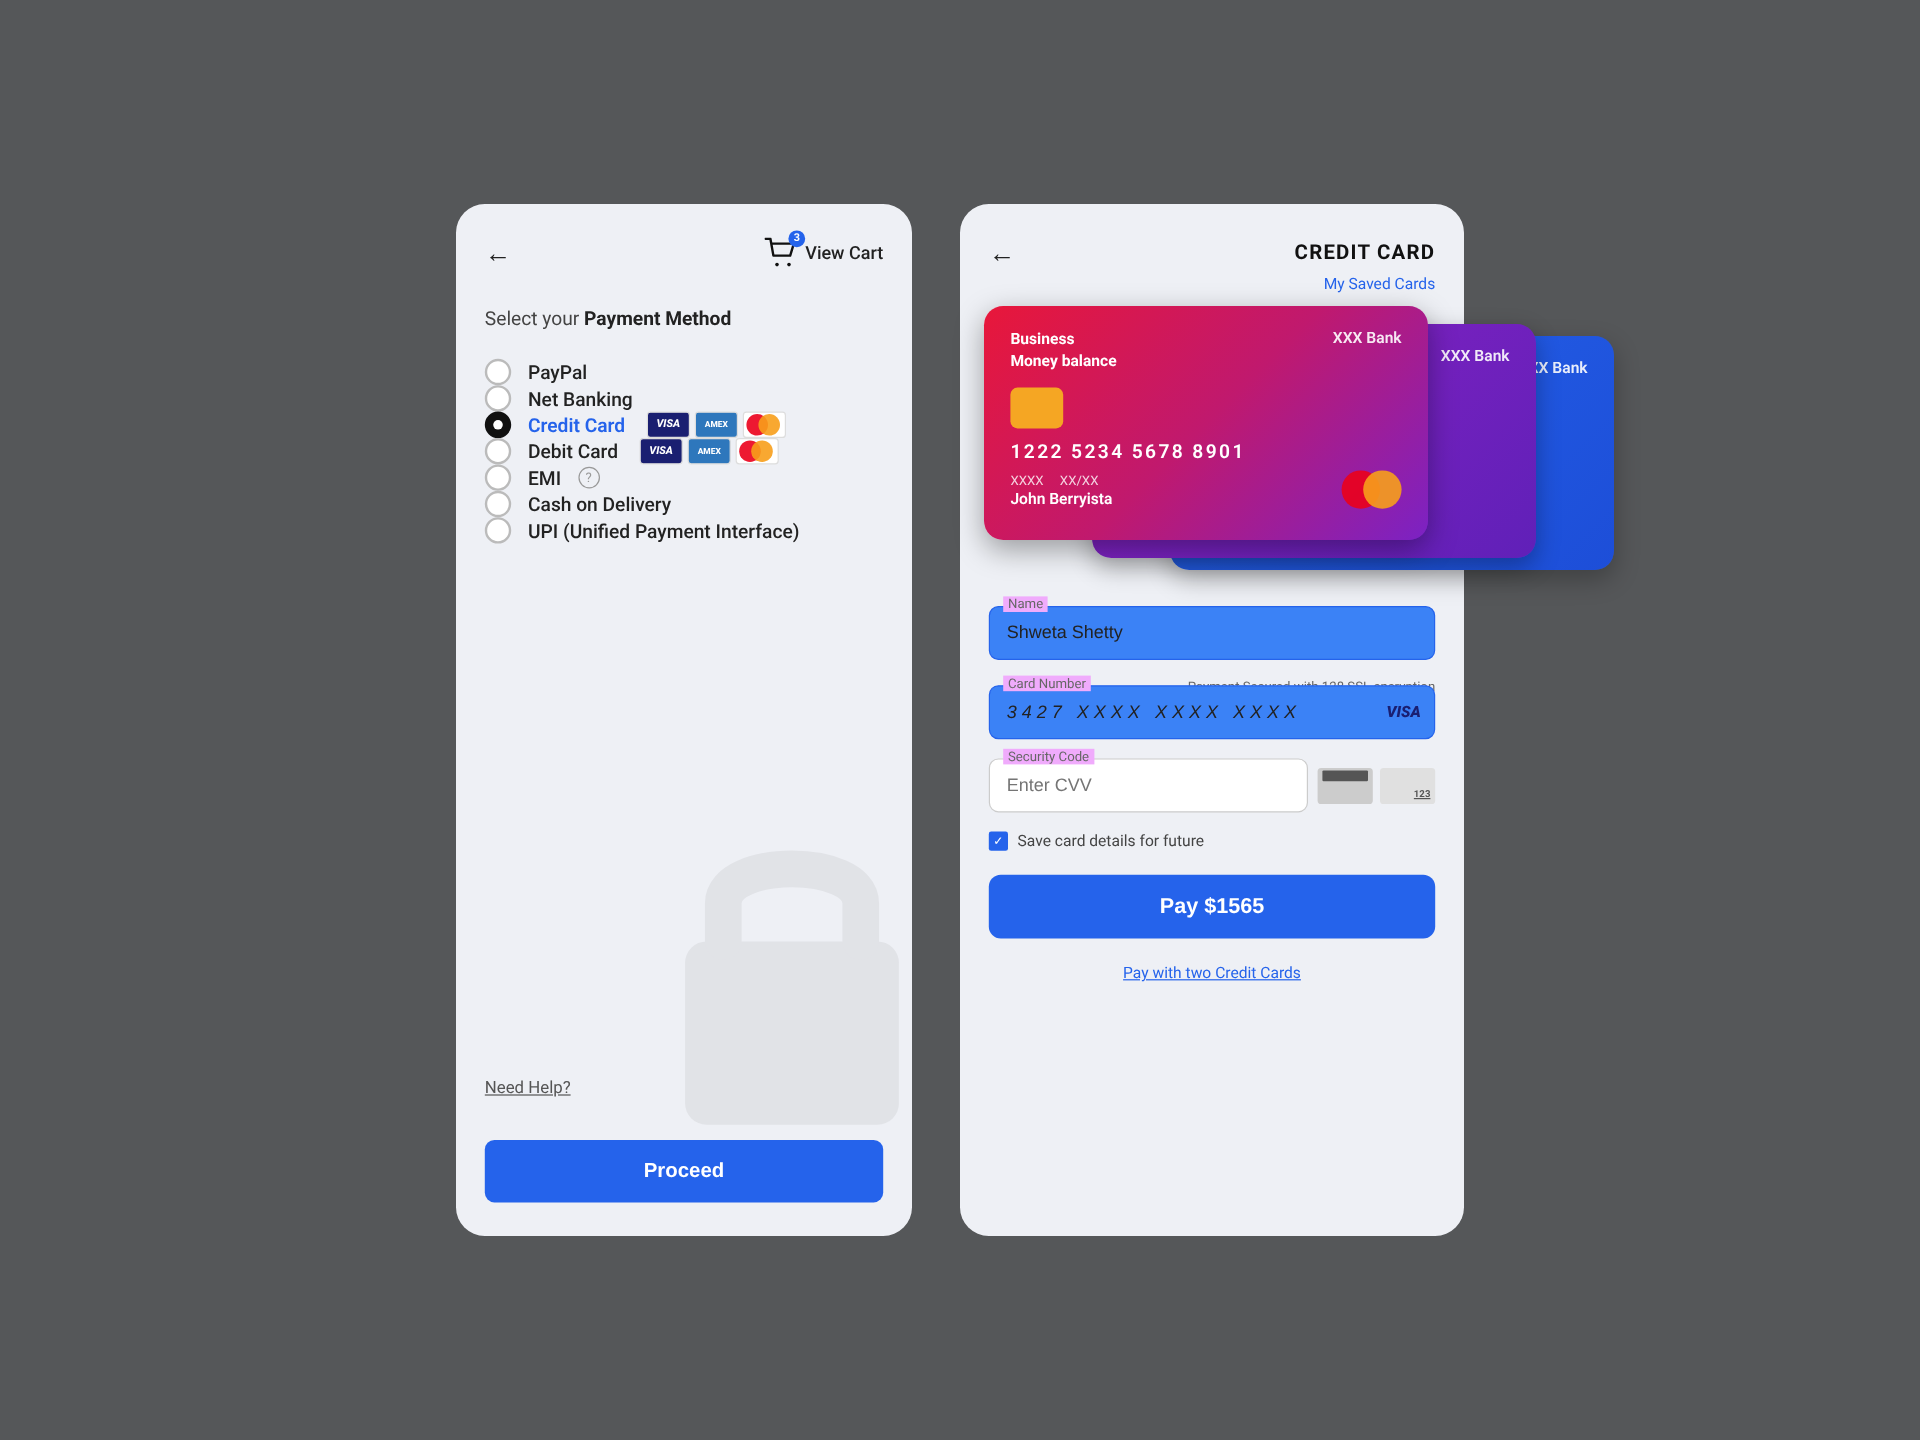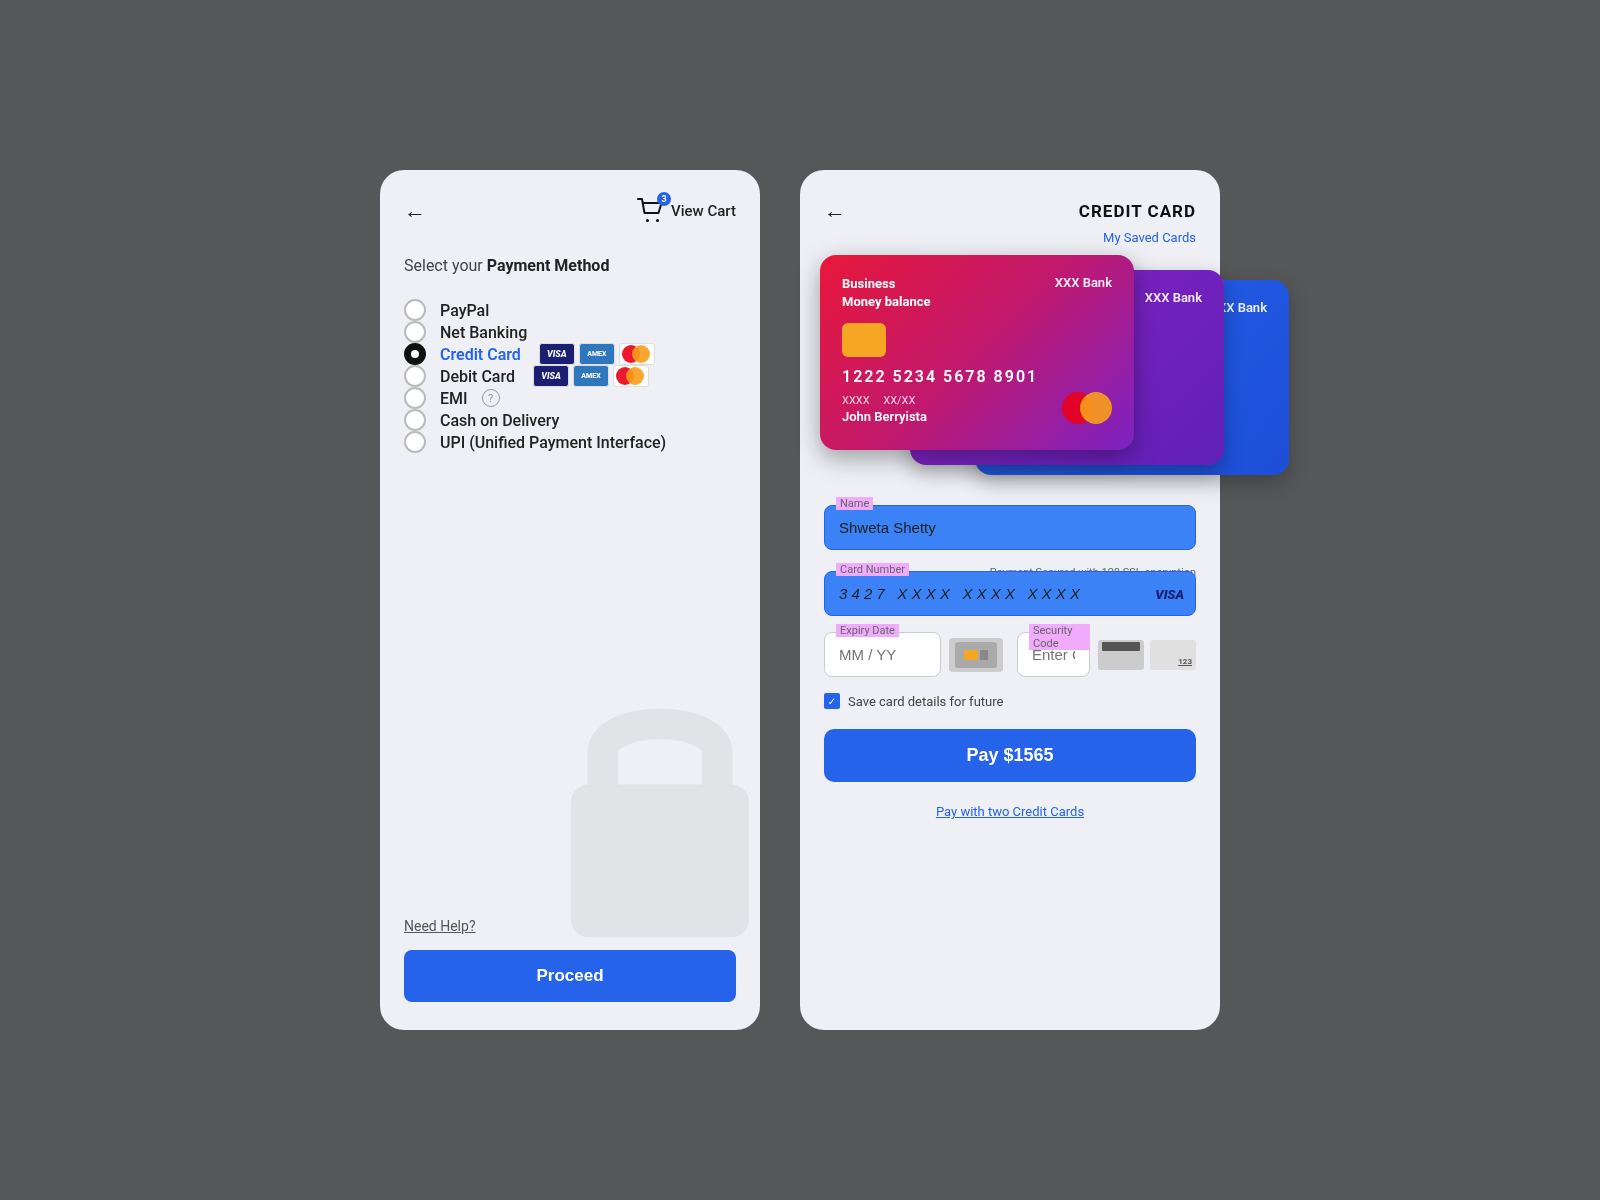--- a/index.html
+++ b/index.html
@@ -172,21 +172,21 @@
     .proceed-btn {
       background: #2563eb;
       color: white;
       border: none;
       border-radius: 8px;
       padding: 16px;
       font-size: 17px;
       font-weight: 600;
       width: 100%;
       cursor: pointer;
-      margin-top: 16px;
+      margin-top: 35px;
     }
 
     
     .right-panel {
       background: #eef0f5;
       border-radius: 24px;
       width: 420px;
       height: 860px;
       display: flex;
       flex-direction: column;
@@ -217,21 +217,21 @@
     
     .cards-stack {
       position: relative;
       height: 230px;
       margin: 10px 20px 0;
       display: flex;
       align-items: flex-end;
     }
     .credit-card {
       position: absolute;
-      width: 314px;
+      width: 370px;
       height: 195px;
       border-radius: 16px;
       padding: 20px 22px;
       color: white;
     }
     .card-main {
       background: linear-gradient(135deg, #e8173a 0%, #c0196e 50%, #7b22c4 100%);
       left: 0;
       top: 0;
       z-index: 3;
@@ -638,34 +638,20 @@
     <div>
       <div class="ssl-note">Payment Secured with 128 SSL encryption</div>
       <div class="field-group card-number-wrap">
         <span class="field-label">Card Number</span>
         <input class="field-input" type="text" style="padding-right: 60px; font-style: italic;" value="3 4 2 7   X X X X   X X X X   X X X X">
         <span class="visa-inside">VISA</span>
       </div>
     </div>
 
     <div class="two-cols">
-      <div style="display:flex;gap:8px;align-items:center;flex:1;">
-        <div class="field-group" style="flex:1;">
-          <span class="field-label">Expiry Date</span>
-          <input class="field-input-normal" type="text" placeholder="MM / YY" style="">
-        </div>
-        <div class="expiry-img">
-          <div style="background:#aaa;width:42px;height:26px;border-radius:3px;display:flex;align-items:center;justify-content:center;">
-            <div style="display:flex;gap:2px;">
-              <div style="width:14px;height:10px;background:#f5a623;border-radius:2px;"></div>
-              <div style="width:8px;height:10px;background:#888;border-radius:1px;"></div>
-            </div>
-          </div>
-        </div>
-      </div>
 
       <div style="display:flex;gap:8px;align-items:center;flex:1;">
         <div class="field-group" style="flex:1;">
           <span class="field-label">Security Code</span>
           <input class="field-input-normal" type="text" placeholder="Enter CVV" style="">
         </div>
         <div class="cvv-hints">
           <div class="cvv-hint-card" style="width:46px;height:30px;background:#ccc;border-radius:3px;overflow:hidden;display:flex;flex-direction:column;justify-content:flex-start;">
             <div class="cvv-hint-strip" style="width:100%;height:9px;background:#555;margin-top:6px;"></div>
           </div>

